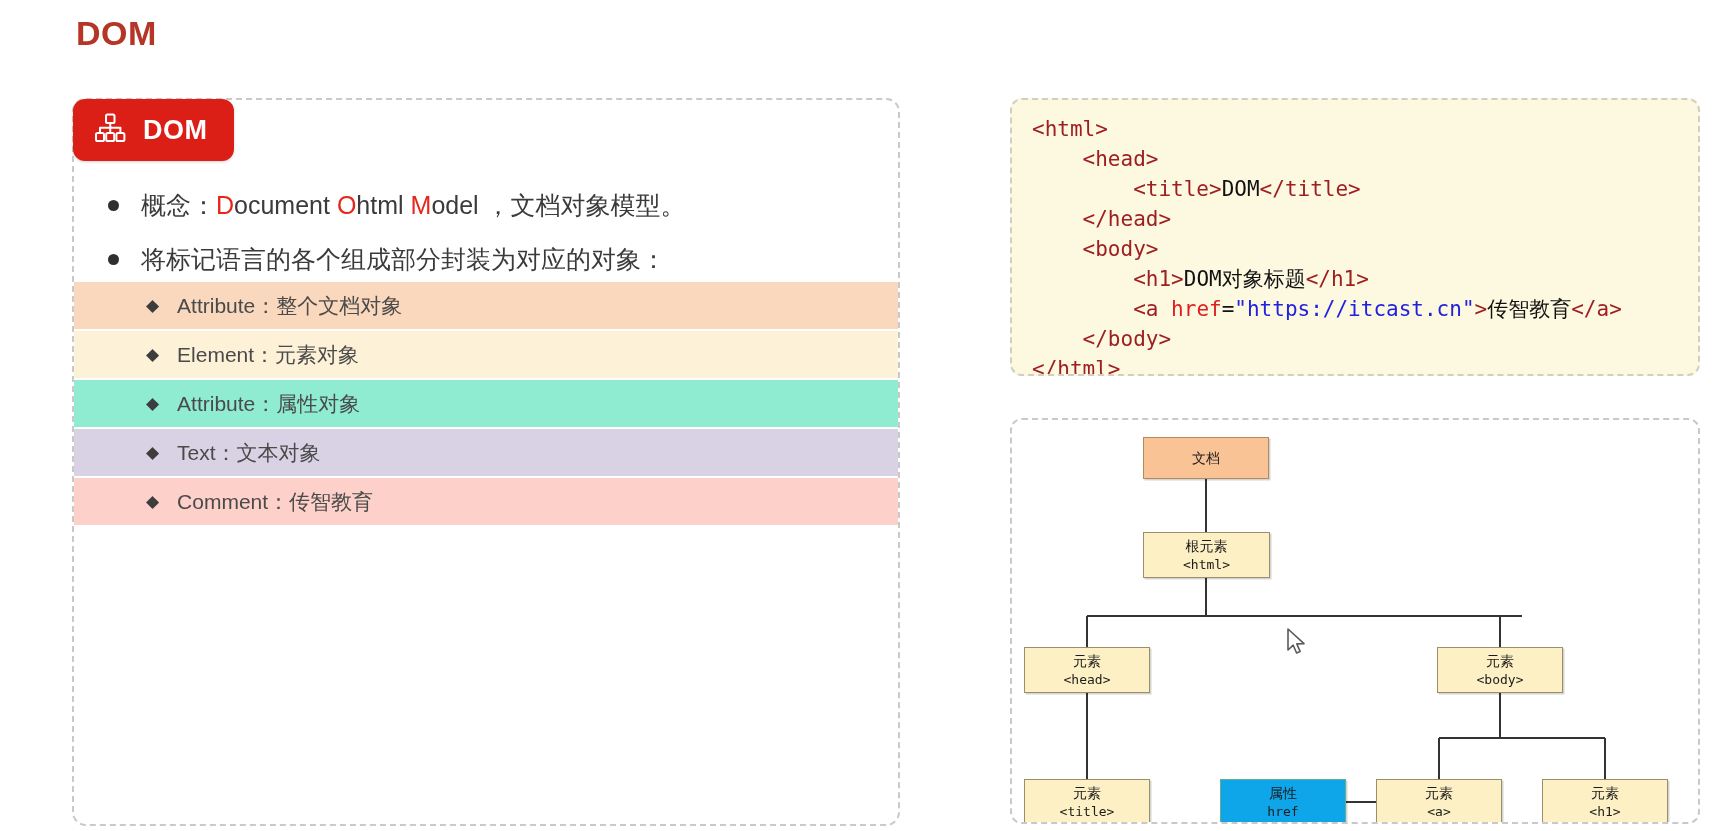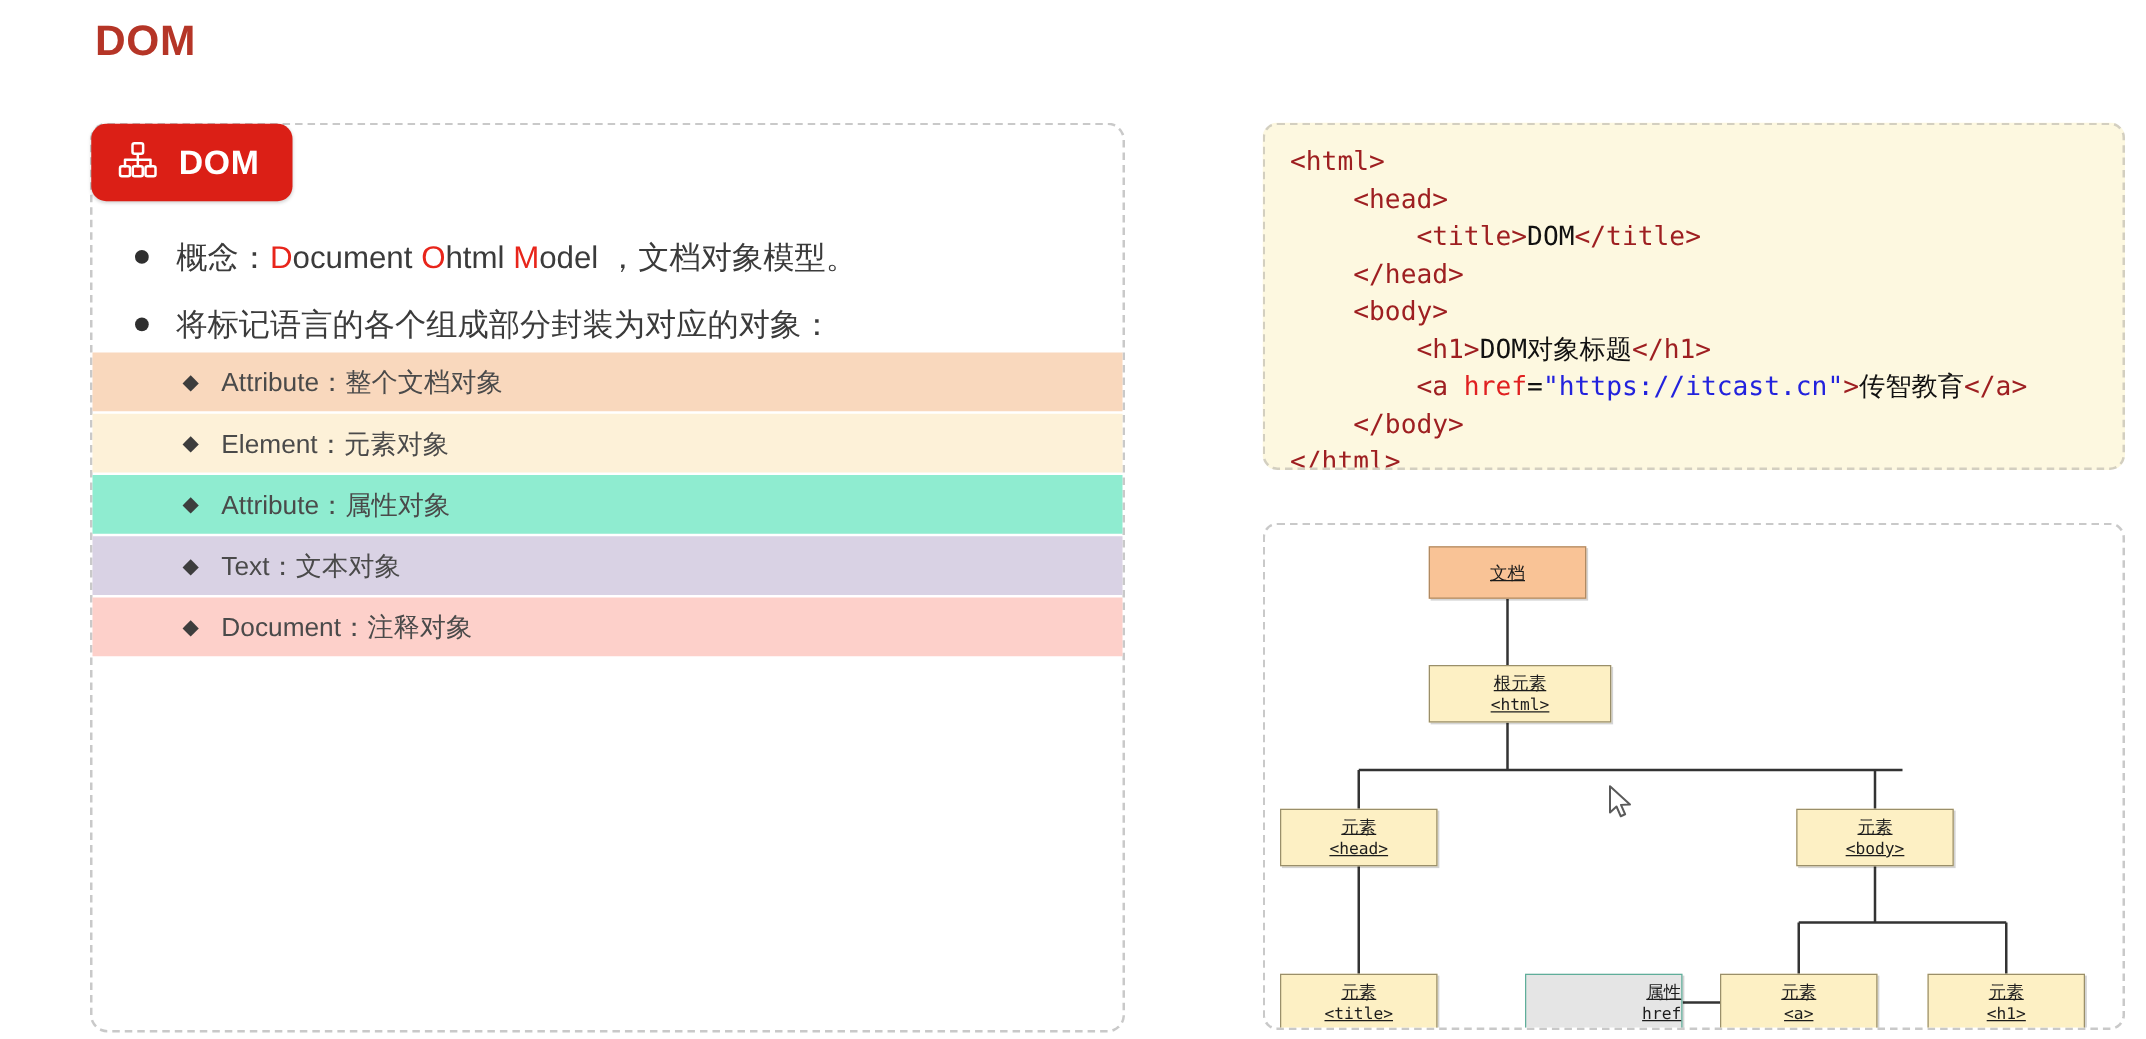--- a/index.html
+++ b/index.html
@@ -159,26 +159,25 @@
     box-sizing: border-box;
     border: 1.5px solid #8c8673;
     display: flex;
     flex-direction: column;
     align-items: center;
     justify-content: center;
     font-size: 14px;
     color: #1c1c1c;
     line-height: 1.35;
     box-shadow: 1.5px 1.5px 0 rgba(0,0,0,0.17);
-    text-decoration: underline;
   }
   .node .l2 { font-family: "DejaVu Sans Mono", "Liberation Mono", monospace; font-size:13px; }
   .n-doc  { background:#f9c396; border-color:#b08a63; }
   .n-elem { background:#fdf0c4; border-color:#9a8f6a; }
-  .n-attr { background:#e5e5e5; border-color:#5fae9a;align-items:flex-end; }
+  .n-attr { background:#0ea5e9; border-color:#5fae9a; }
 
   .cursor { position:absolute; pointer-events:none; }
 </style>
 </head>
 <body>
 
 <div class="page-title">DOM</div>
 
 <div class="left-card">
 
@@ -218,21 +217,21 @@
       <div class="color-row" style="background: rgb(143, 236, 208);">
         <span class="diamond">◆</span>
         <span>Attribute：属性对象</span>
       </div>
       <div class="color-row" style="background: rgb(217, 210, 228);">
         <span class="diamond">◆</span>
         <span>Text：文本对象</span>
       </div>
       <div class="color-row" style="background: rgb(253, 208, 202);">
         <span class="diamond">◆</span>
-        <span>Document：注释对象</span>
+        <span>Comment：传智教育</span>
       </div>
     </div>
 </div>
 
 <div class="code-panel">
   <div class="code-body" id="code-body"><div><span class="tag">&lt;html&gt;</span></div><div>    <span class="tag">&lt;head&gt;</span></div><div>        <span class="tag">&lt;title&gt;</span><span class="txt">DOM</span><span class="tag">&lt;/title&gt;</span></div><div>    <span class="tag">&lt;/head&gt;</span></div><div>    <span class="tag">&lt;body&gt;</span></div><div>        <span class="tag">&lt;h1&gt;</span><span class="txt">DOM对象标题</span><span class="tag">&lt;/h1&gt;</span></div><div>        <span class="tag">&lt;a </span><span class="attr">href</span><span class="txt">=</span><span class="str">"https://itcast.cn"</span><span class="tag">&gt;</span><span class="txt">传智教育</span><span class="tag">&lt;/a&gt;</span></div><div>    <span class="tag">&lt;/body&gt;</span></div><div><span class="tag">&lt;/html&gt;</span></div></div>
 </div>
 
 <div class="tree-panel">
   <svg class="tree-svg" width="690" height="406">
@@ -252,21 +251,21 @@
 
       <path d="M427 405 V475"></path>
 
       <path d="M593 405 V475"></path>
     </g>
   </svg>
   <div id="tree-nodes">
       <div class="node n-doc" style="left: 131px; top: 17px; width: 126px; height: 42px;">
         <div>文档</div>
       </div>
-      <div class="node n-elem" style="left: 131px; top: 112px; width: 146px; height: 46px;">
+      <div class="node n-elem" style="left: 131px; top: 112px; width: 127px; height: 46px;">
         <div>根元素</div>
         <div class="l2">&lt;html&gt;</div>
       </div>
       <div class="node n-elem" style="left: 12px; top: 227px; width: 126px; height: 46px;">
         <div>元素</div>
         <div class="l2">&lt;head&gt;</div>
       </div>
       <div class="node n-elem" style="left: 425px; top: 227px; width: 126px; height: 46px;">
         <div>元素</div>
         <div class="l2">&lt;body&gt;</div>

